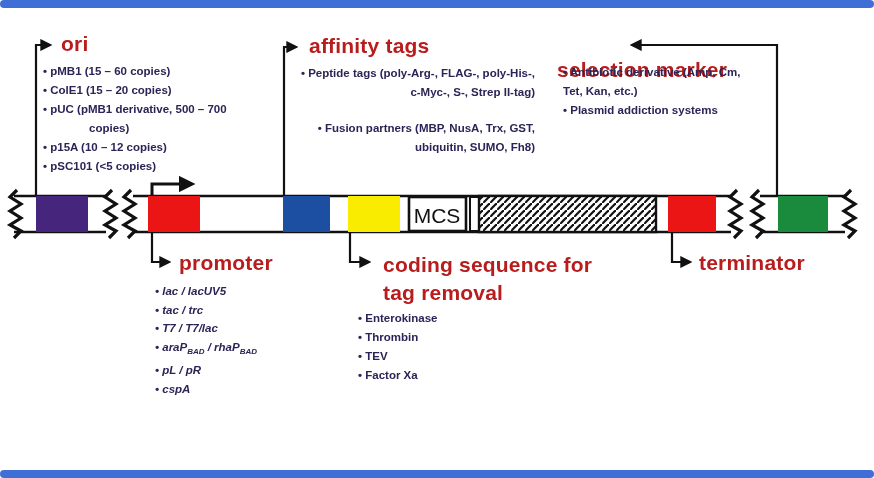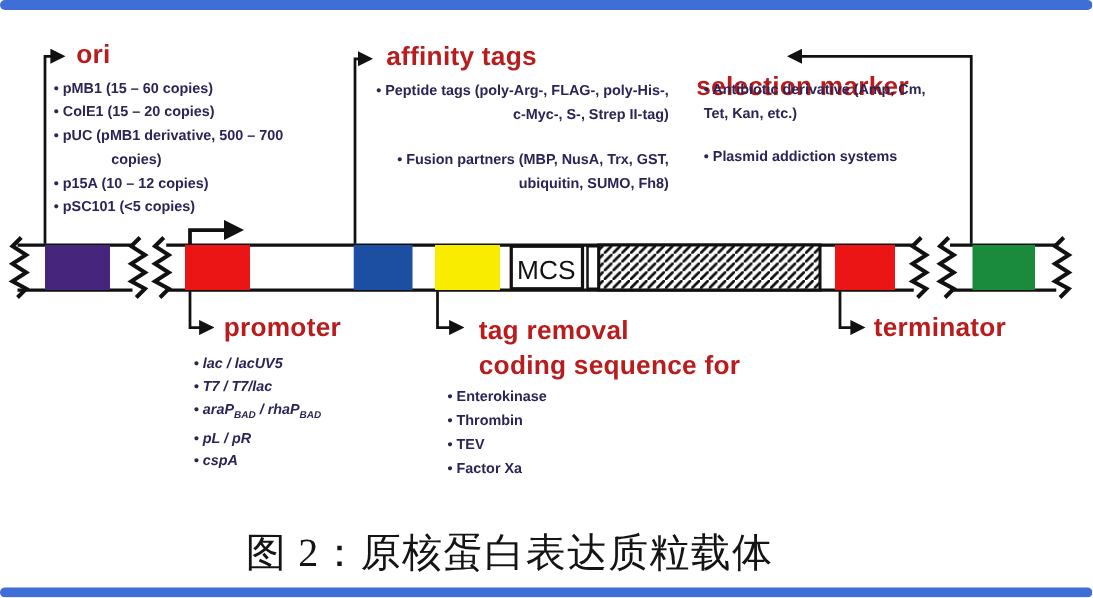--- a/index.html
+++ b/index.html
@@ -6,21 +6,21 @@
   #stage{position:relative;width:874px;height:478px;background:#ffffff;overflow:hidden;
          font-family:"Liberation Sans",sans-serif;}
   .edge-bar{position:absolute;left:0;width:874px;height:8px;background:#3e6ed6;border-radius:4px;}
   .edge-top{top:0;} .edge-bottom{bottom:0;}
   svg{position:absolute;left:0;top:0;}
   .hdr{position:absolute;font-size:21px;font-weight:600;color:#b91c1c;white-space:nowrap;letter-spacing:.2px;}
   .list{position:absolute;font-size:11.5px;font-weight:700;color:#2b2456;}
   .li{line-height:19px;}
   .li::before{content:"• ";}
   .hang{padding-left:46px;text-indent:-46px;}
-  .gap14{margin-top:17px;} .gap16{margin-top:16px;}
+  .gap14{margin-top:17px;} .gap16{}
   .ital{font-style:italic;}
   .prom .li{line-height:18.5px;}
   .cod  .li{line-height:19px;}
   sub{font-size:8px;}
   .hdr2{line-height:28px;}
   #caption{position:absolute;left:0;top:421px;width:815px;text-align:center;
            font-family:"Liberation Serif","DejaVu Serif",serif;font-size:32px;color:#141414;letter-spacing:1px;}
   .mcs-text{font-family:"Liberation Sans",sans-serif;font-size:21px;fill:#111;}
 </style>
 </head>
@@ -98,34 +98,34 @@
 
   <div class="hdr" style="left:557px;top:34px;margin-top:24px;">selection marker</div>
   <div class="list" style="left:563px;top:63px;width:196px;">
     <div class="li">Antibiotic derivative (Amp, Cm, Tet, Kan, etc.)</div>
     <div class="li gap16">Plasmid addiction systems</div>
   </div>
 
   <div class="hdr" style="left:179px;top:251px;">promoter</div>
   <div class="list prom ital" style="left:155px;top:282px;width:175px;">
     <div class="li">lac / lacUV5</div>
+    <div class="li">tac / trc</div>
     <div class="li">T7 / T7/lac</div>
     <div class="li"><span>araP</span><sub>BAD</sub><span> / rhaP</span><sub>BAD</sub></div>
     <div class="li">pL / pR</div>
     <div class="li">cspA</div>
   </div>
 
   <div class="hdr hdr2" style="left:383px;top:251px;">
+    <div>coding sequence for</div>
     <div>tag removal</div>
-    <div>coding sequence for</div>
   </div>
   <div class="list cod" style="left:358px;top:309px;width:180px;">
     <div class="li">Enterokinase</div>
     <div class="li">Thrombin</div>
     <div class="li">TEV</div>
     <div class="li">Factor Xa</div>
   </div>
 
   <div class="hdr" style="left:699px;top:251px;">terminator</div>
 
-  <div id="caption">图 2：原核蛋白表达质粒载体</div>
 
 </div>
 
 </body></html>

